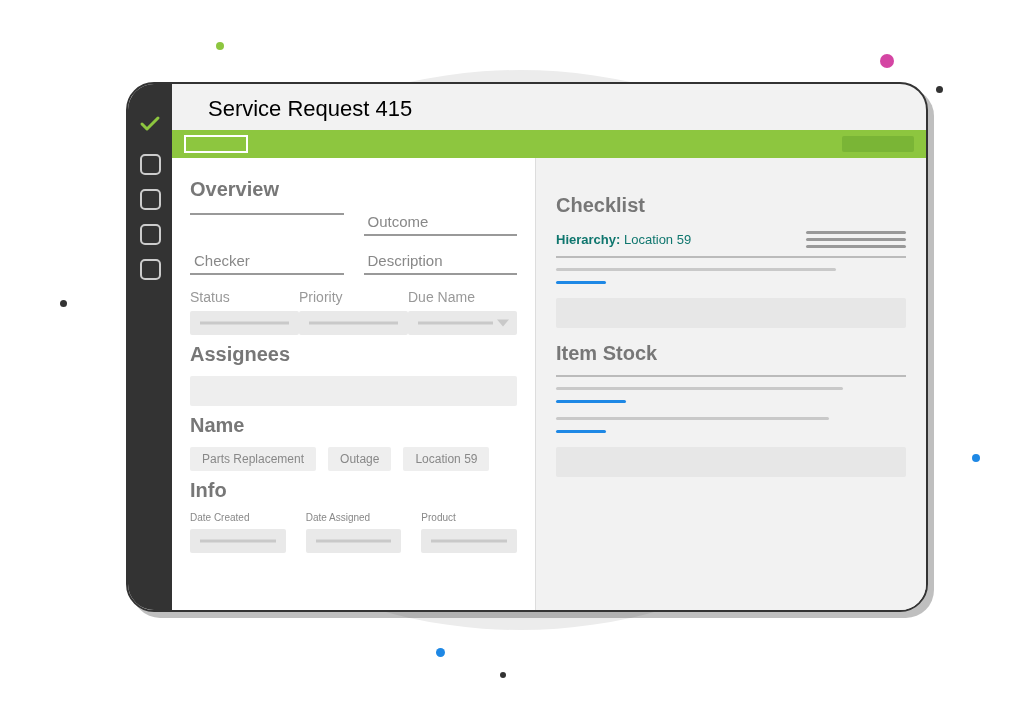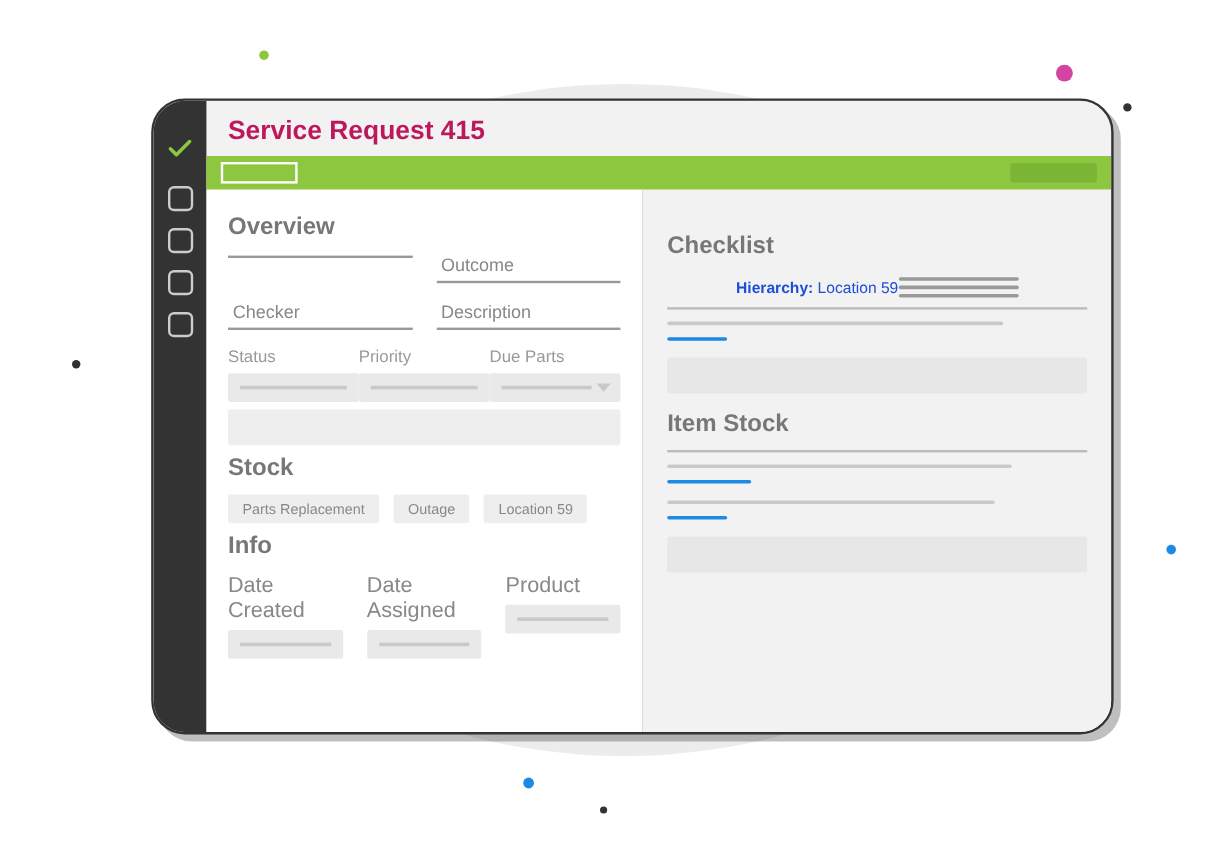--- a/index.html
+++ b/index.html
@@ -3,21 +3,21 @@
 <meta charset="utf-8">
 <style>
 html,body{margin:0;padding:0;width:1026px;height:709px;font-family:-apple-system,BlinkMacSystemFont,"Segoe UI",Arial,sans-serif;background:#fff;overflow:hidden}
 .bg-blob{position:absolute;width:760px;height:560px;left:140px;top:70px;background:#ececec;border-radius:50%;z-index:0}
 .dot{position:absolute;border-radius:50%;z-index:10}
 .tablet{position:absolute;left:126px;top:82px;width:798px;height:526px;background:#f2f2f2;border:2px solid #333;border-radius:28px;overflow:hidden;z-index:5;box-shadow:6px 6px 0 rgba(0,0,0,.25)}
 .rail{position:absolute;left:0;top:0;width:44px;height:100%;background:#333;display:flex;flex-direction:column;align-items:center;padding-top:28px;gap:14px}
 .rail svg{width:24px;height:24px}
 .rail-box{width:17px;height:17px;border:2px solid #ccc;border-radius:5px}
 .content{position:absolute;left:44px;top:0;right:0;bottom:0;display:flex;flex-direction:column}
-.title{font-size:22px;font-weight:700;color:#be185d;padding:12px 18px 8px}
+.title{font-size:22px;font-weight:400;color:#000000;padding:12px 36px 8px}
 .greenbar{height:28px;background:#8dc63f;display:flex;align-items:center;padding:0 12px;justify-content:space-between}
 .greenbar .left-box{width:60px;height:14px;border:2px solid #fff}
 .greenbar .right-box{width:72px;height:16px;background:#7ab536;border-radius:2px}
 .panes{flex:1;display:flex;overflow:hidden}
 .left{width:364px;background:#fff;padding:12px 18px 0;box-sizing:border-box;border-right:1px solid #ddd}
 .right{flex:1;background:#f2f2f2;padding:28px 20px 0;box-sizing:border-box}
 h2{font-size:20px;font-weight:700;color:#777;margin:8px 0 10px}
 .row{display:flex;gap:20px}
 .field{flex:1}
 .field-label{font-size:15px;color:#888;padding:2px 4px}
@@ -26,22 +26,22 @@
 .triple .col{flex:1}
 .small-label{font-size:14px;color:#999;margin-bottom:6px}
 .grey-pill{height:24px;background:#e9e9e9;border-radius:2px;position:relative}
 .grey-pill .bar{position:absolute;left:10px;right:10px;top:50%;height:3px;background:#c9c9c9;transform:translateY(-50%)}
 .grey-pill.dd::after{content:"";position:absolute;right:8px;top:50%;transform:translateY(-50%);border-left:6px solid transparent;border-right:6px solid transparent;border-top:7px solid #c9c9c9}
 .asg-box{height:30px;background:#eee;margin-top:6px;border-radius:2px}
 .tag-row{display:flex;gap:12px;margin-top:8px}
 .tag{background:#eee;padding:5px 12px;font-size:12px;color:#888;border-radius:2px}
 .info-row{display:flex;gap:20px;margin-top:4px}
 .info-col{flex:1}
-.info-label{font-size:18px;color:#888;margin-bottom:6px}
-.hierline{font-size:13px;color:#1d4ed8;display:flex;justify-content:center;align-items:center;margin:4px 0 0}
+.info-label{font-size:10px;color:#888;margin-bottom:6px}
+.hierline{font-size:13px;color:#0f766e;display:flex;justify-content:space-between;align-items:center;margin:4px 0 0}
 .hierline .lines{width:100px}
 .hierline .lines div{height:3px;background:#999;margin:4px 0;border-radius:2px}
 .sec-hr{height:2px;background:#bbb;margin:4px 0 10px}
 .ph-long{height:3px;background:#c9c9c9;border-radius:2px;margin:10px 0}
 .ph-short{height:3px;background:#1e88e5;border-radius:2px;width:50px;margin:6px 0 14px}
 .ph-box{height:30px;background:#e7e7e7;border-radius:2px;margin:4px 0 14px}
 </style>
 </head>
 <body>
 
@@ -107,30 +107,31 @@
                 <div class="bar"></div>
               </div>
           </div>
           <div class="col">
             <div class="small-label">Priority</div>
             <div class="grey-pill">
                 <div class="bar"></div>
               </div>
           </div>
           <div class="col">
-            <div class="small-label">Due Parts</div>
+            <div class="small-label">Due Name</div>
             <div class="grey-pill dd">
                 <div class="bar" style="right:24px"></div>
               </div>
           </div>
         </div>
 
+        <h2>Assignees</h2>
         <div class="asg-box"></div>
 
-        <h2>Stock</h2>
+        <h2>Name</h2>
         <div class="tag-row">
           <div class="tag">Parts Replacement</div>
           <div class="tag">Outage</div>
           <div class="tag">Location 59</div>
         </div>
 
         <h2>Info</h2>
         <div class="info-row">
           <div class="info-col">
             <div class="info-label">Date Created</div>

